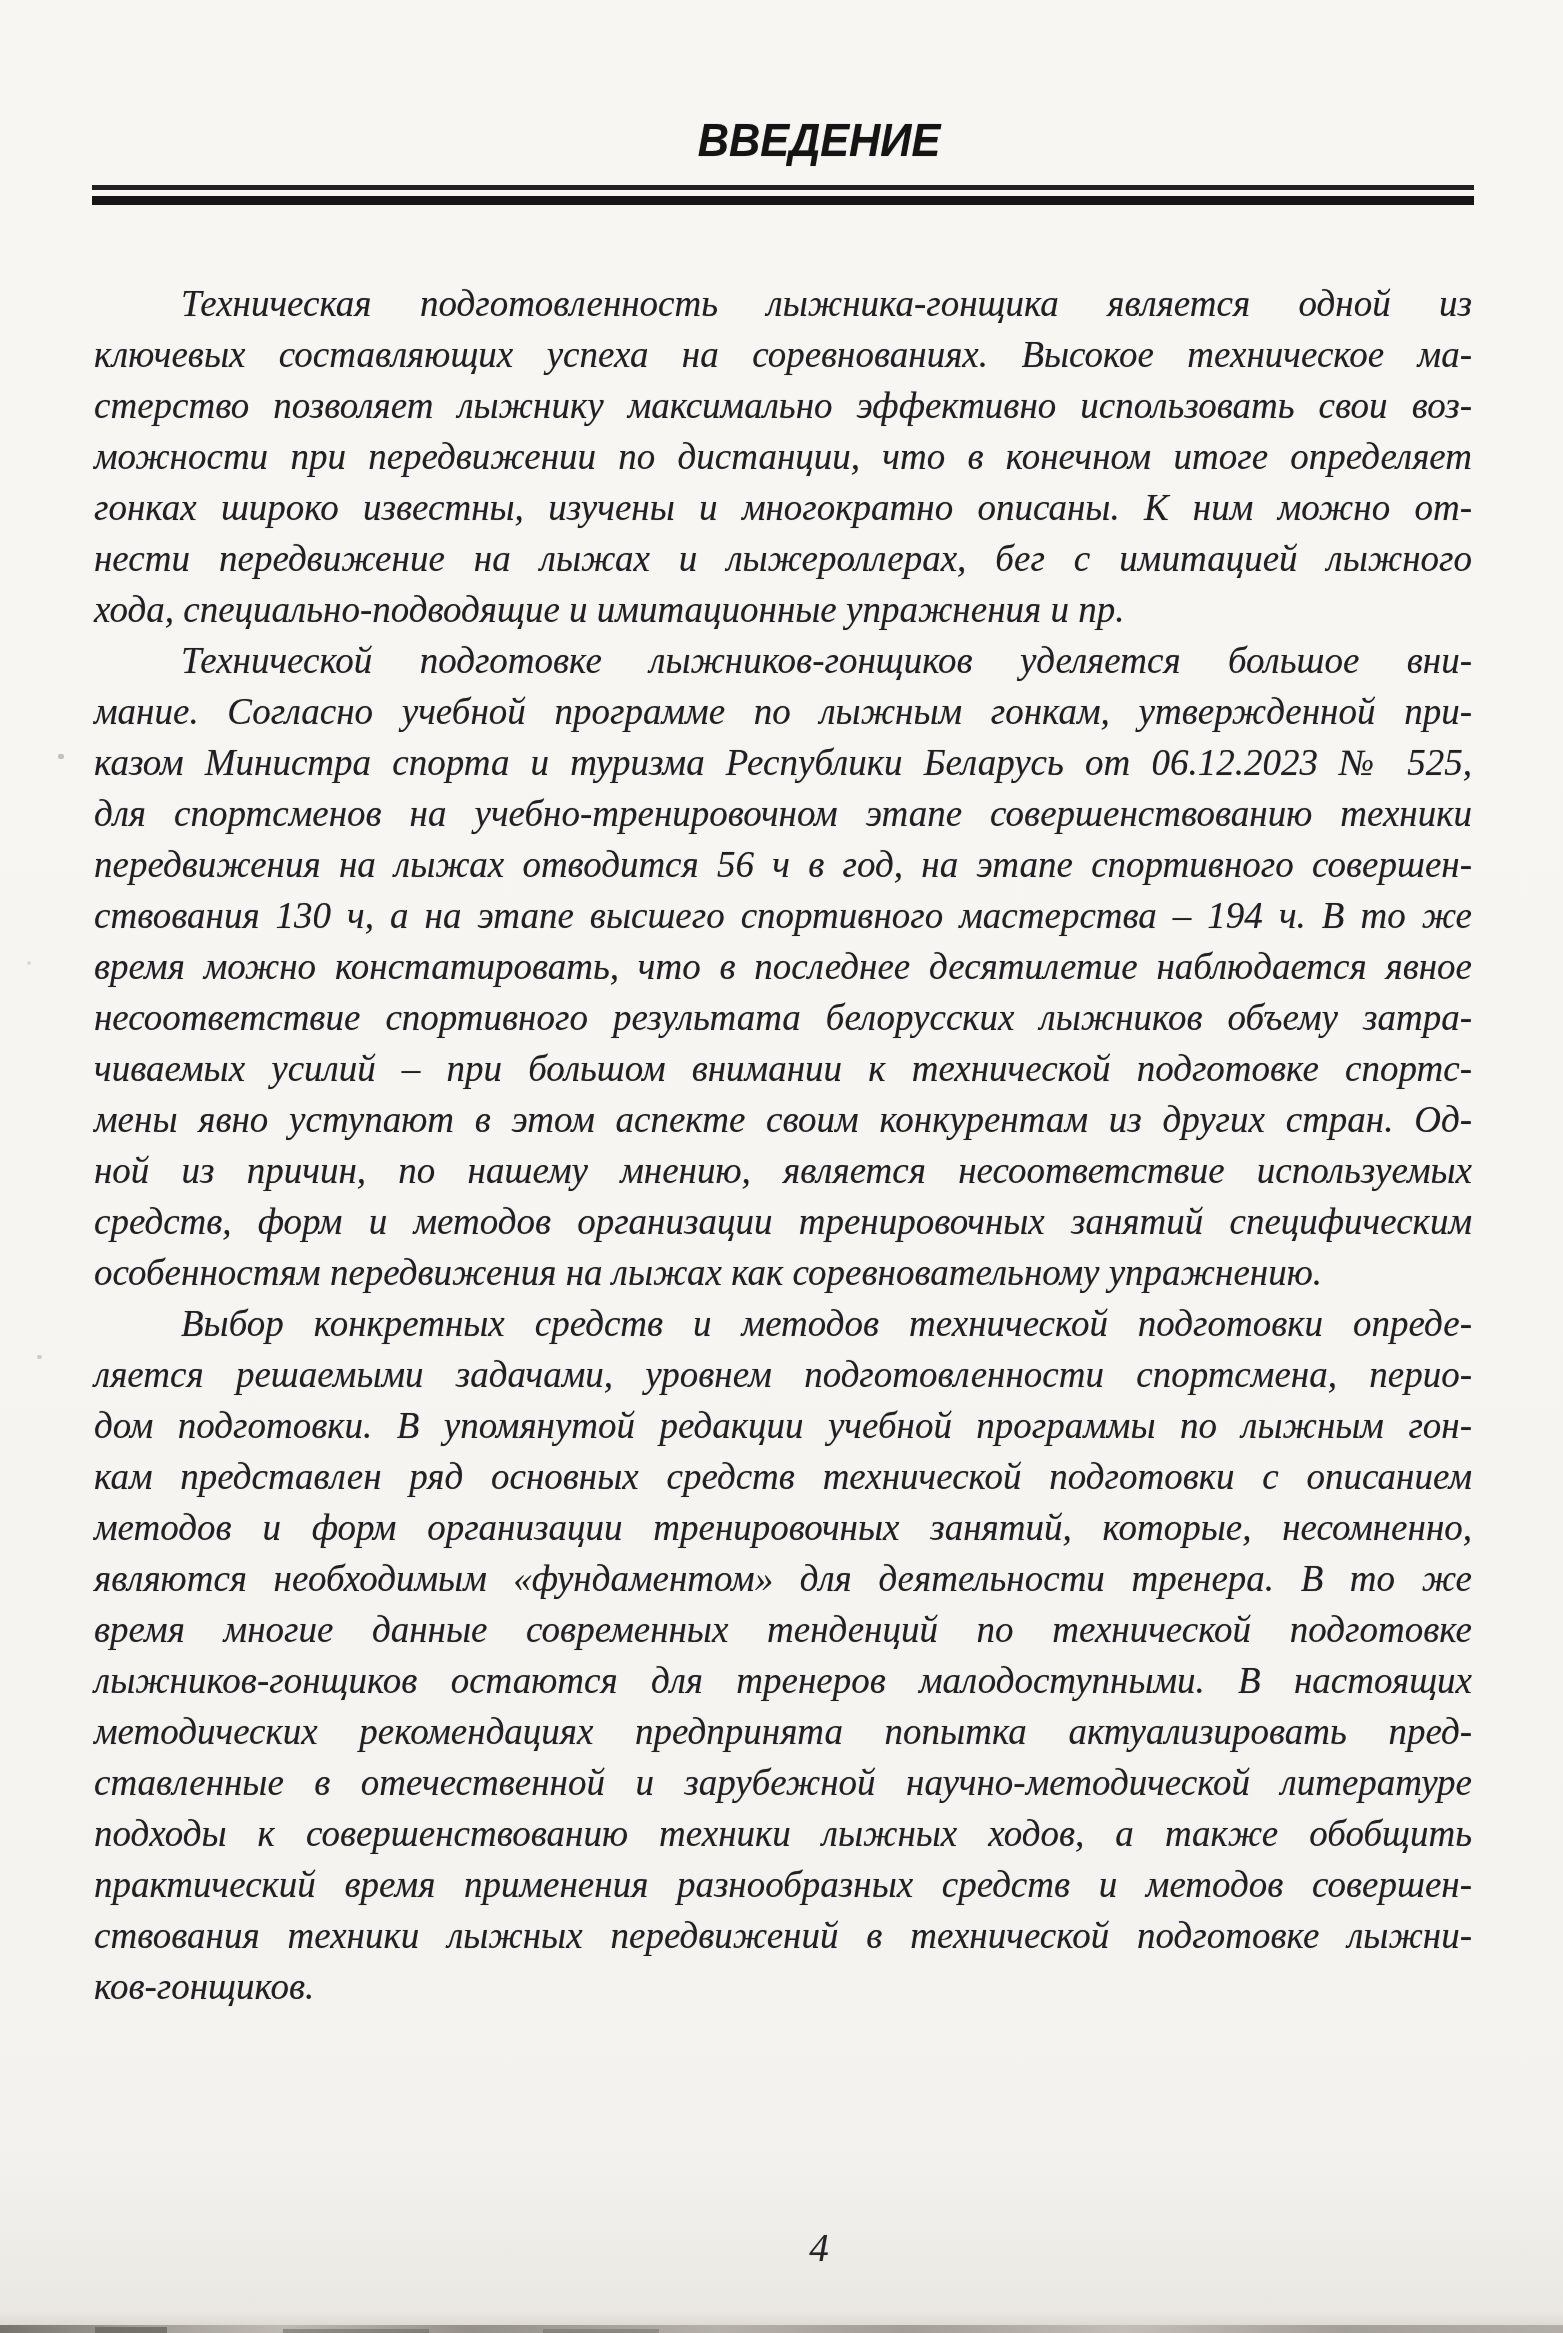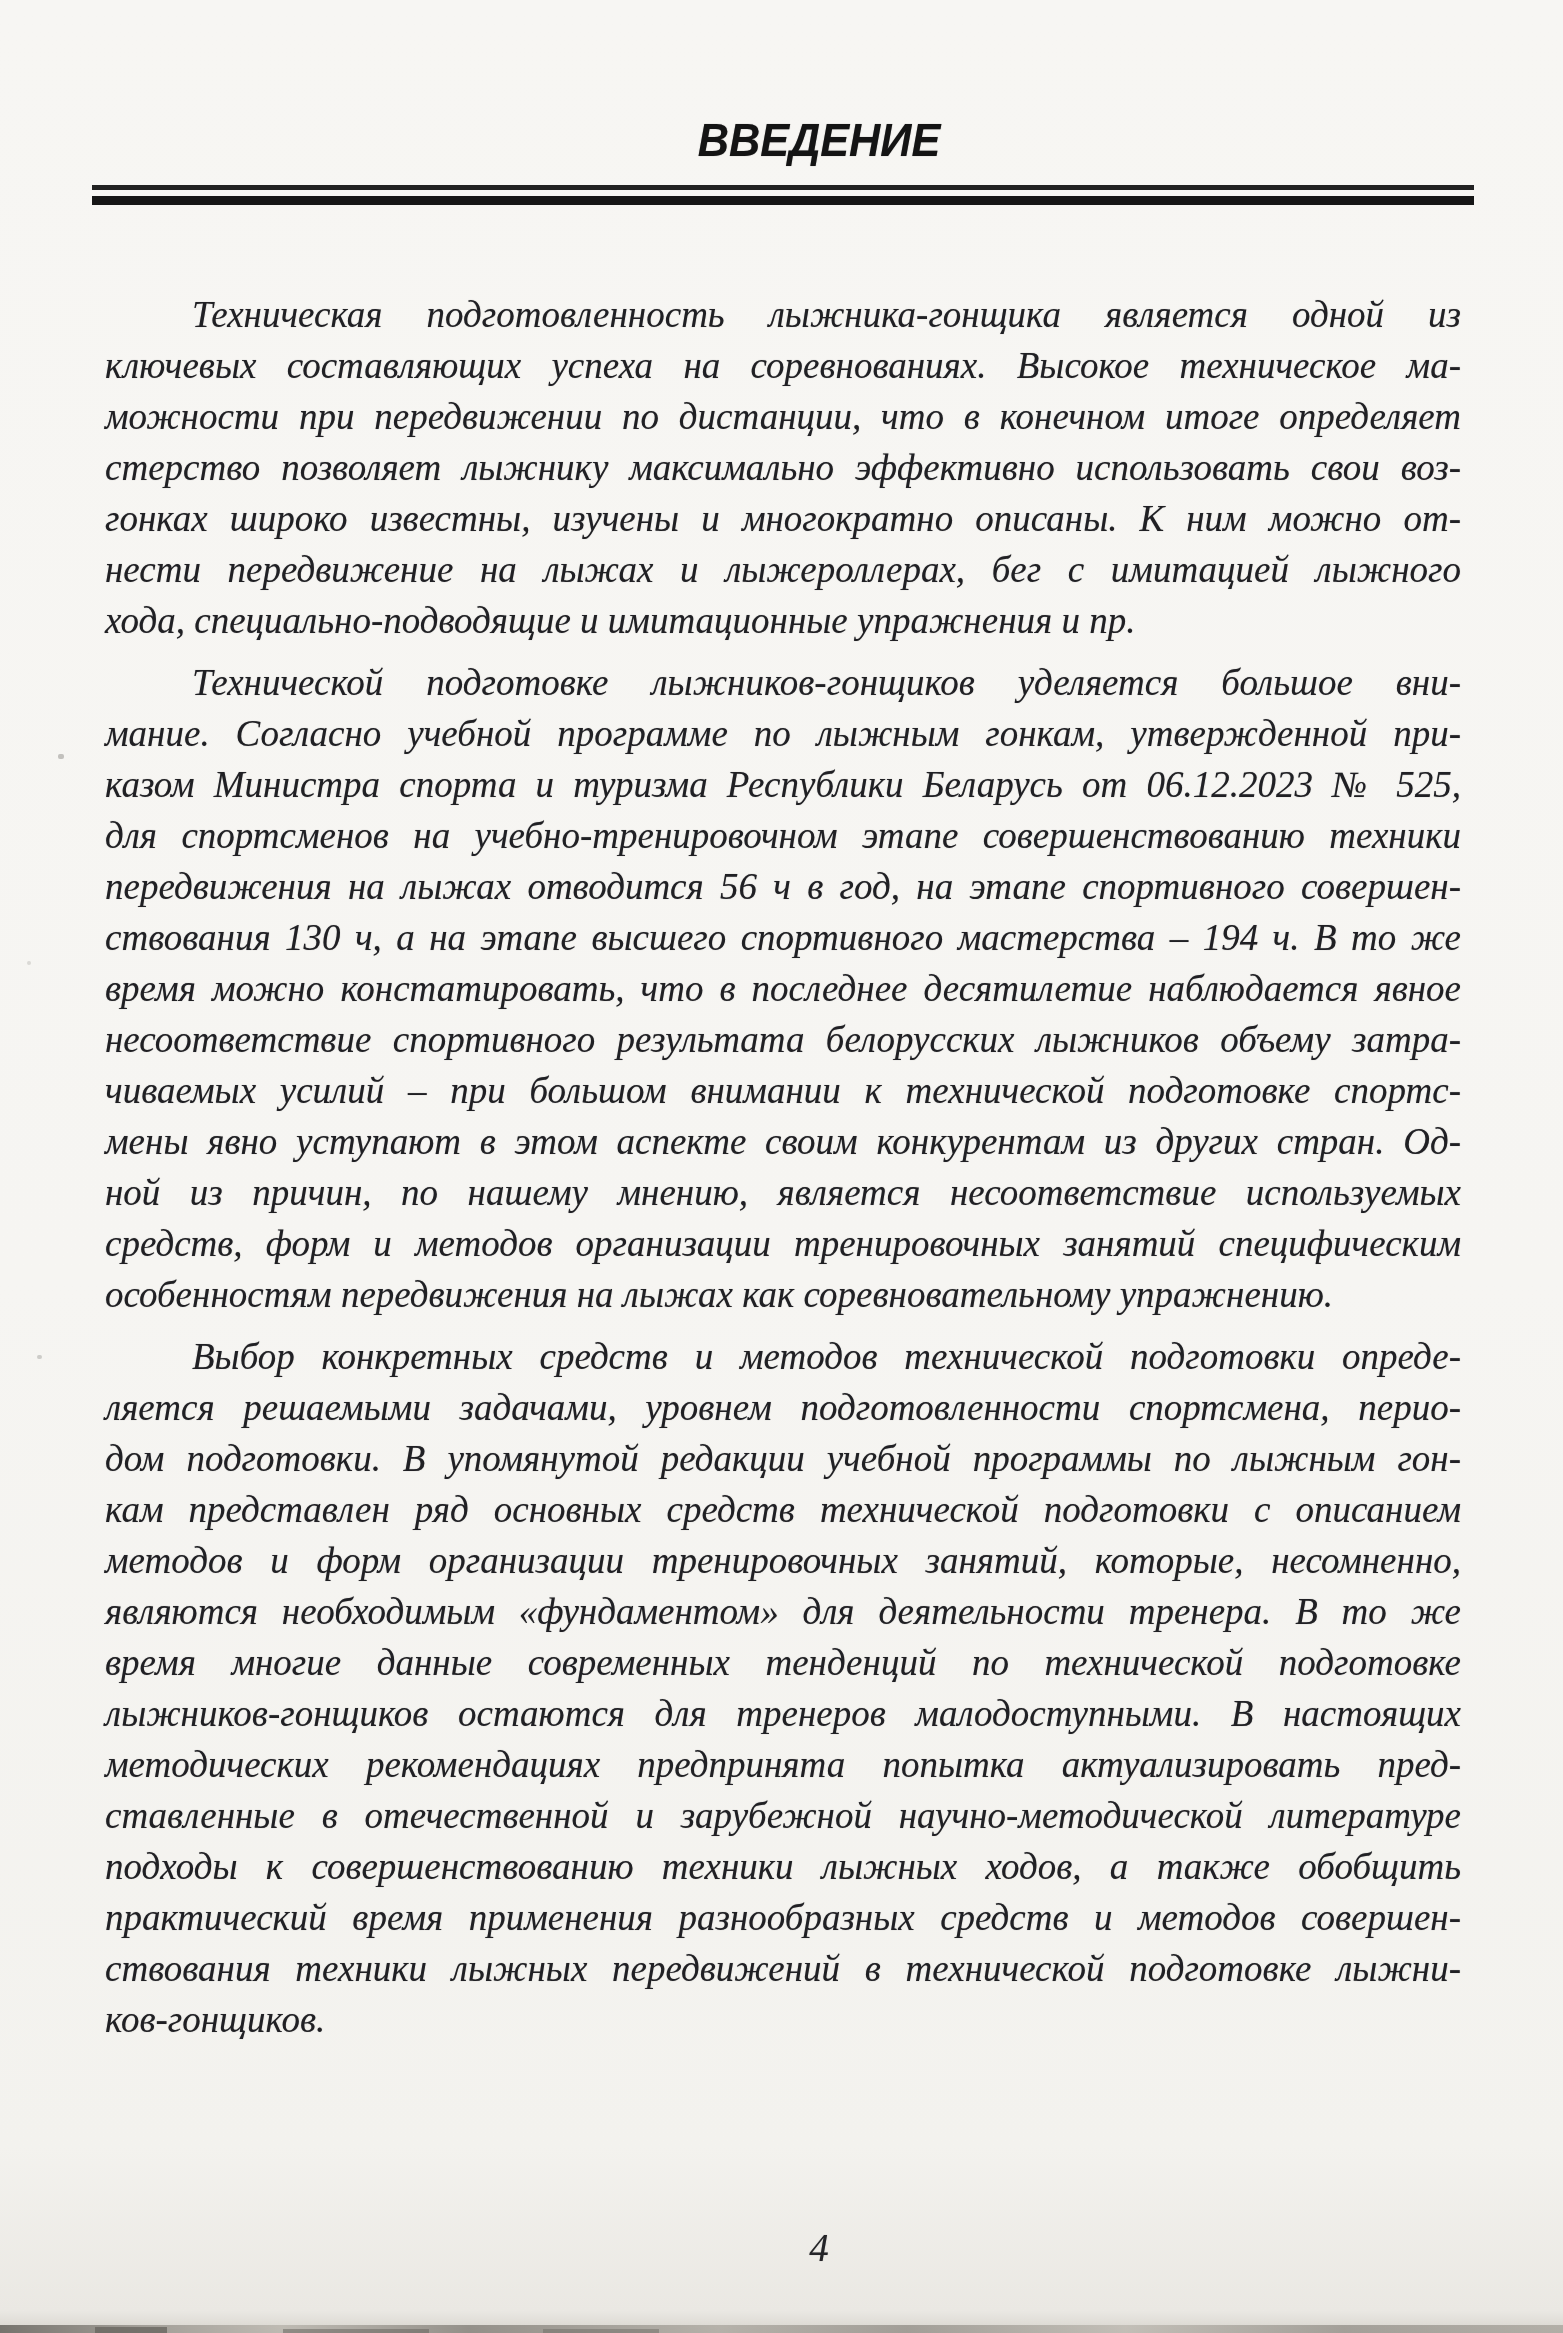--- a/index.html
+++ b/index.html
@@ -27,21 +27,21 @@
   }
   .rule{position:absolute;left:92px;width:1382px;background:#181818}
   .rule-thin{top:185px;height:4.9px;background:#222}
   .rule-thick{top:196px;height:8.7px;background:#161616}
   .body-text{
     position:absolute;left:94px;top:278px;width:1378px;
     font-size:37px;line-height:51px;
     color:#202024;
     text-shadow:0 0 1px rgba(25,25,28,.38);
   }
-  .para{margin:11px}
+  .para{margin:0}
   .line{
     height:51px;
     text-align:justify;
     -moz-text-align-last:justify;
     text-align-last:justify;
     white-space:normal;
   }
   .line.first{padding-left:87px}
   .line.last{text-align:right;text-align-last:left;-moz-text-align-last:left}
   .page-number{
@@ -72,22 +72,22 @@
 
   <div class="doc-title">ВВЕДЕНИЕ</div>
 
   <div class="rule rule-thin"></div>
   <div class="rule rule-thick"></div>
 
   <div class="body-text" id="body-text">
       <div class="para">
         <div class="line first">Техническая подготовленность лыжника-гонщика является одной из</div>
         <div class="line">ключевых составляющих успеха на соревнованиях. Высокое техническое ма-</div>
+        <div class="line">стерство позволяет лыжнику максимально эффективно использовать свои воз-</div>
         <div class="line">можности при передвижении по дистанции, что в конечном итоге определяет</div>
-        <div class="line">стерство позволяет лыжнику максимально эффективно использовать свои воз-</div>
         <div class="line">гонках широко известны, изучены и многократно описаны. К ним можно от-</div>
         <div class="line">нести передвижение на лыжах и лыжероллерах, бег с имитацией лыжного</div>
         <div class="line last">хода, специально-подводящие и имитационные упражнения и пр.</div>
       </div>
       <div class="para">
         <div class="line first">Технической подготовке лыжников-гонщиков уделяется большое вни-</div>
         <div class="line">мание. Согласно учебной программе по лыжным гонкам, утвержденной при-</div>
         <div class="line">казом Министра спорта и туризма Республики Беларусь от 06.12.2023 № 525,</div>
         <div class="line">для спортсменов на учебно-тренировочном этапе совершенствованию техники</div>
         <div class="line">передвижения на лыжах отводится 56 ч в год, на этапе спортивного совершен-</div>

